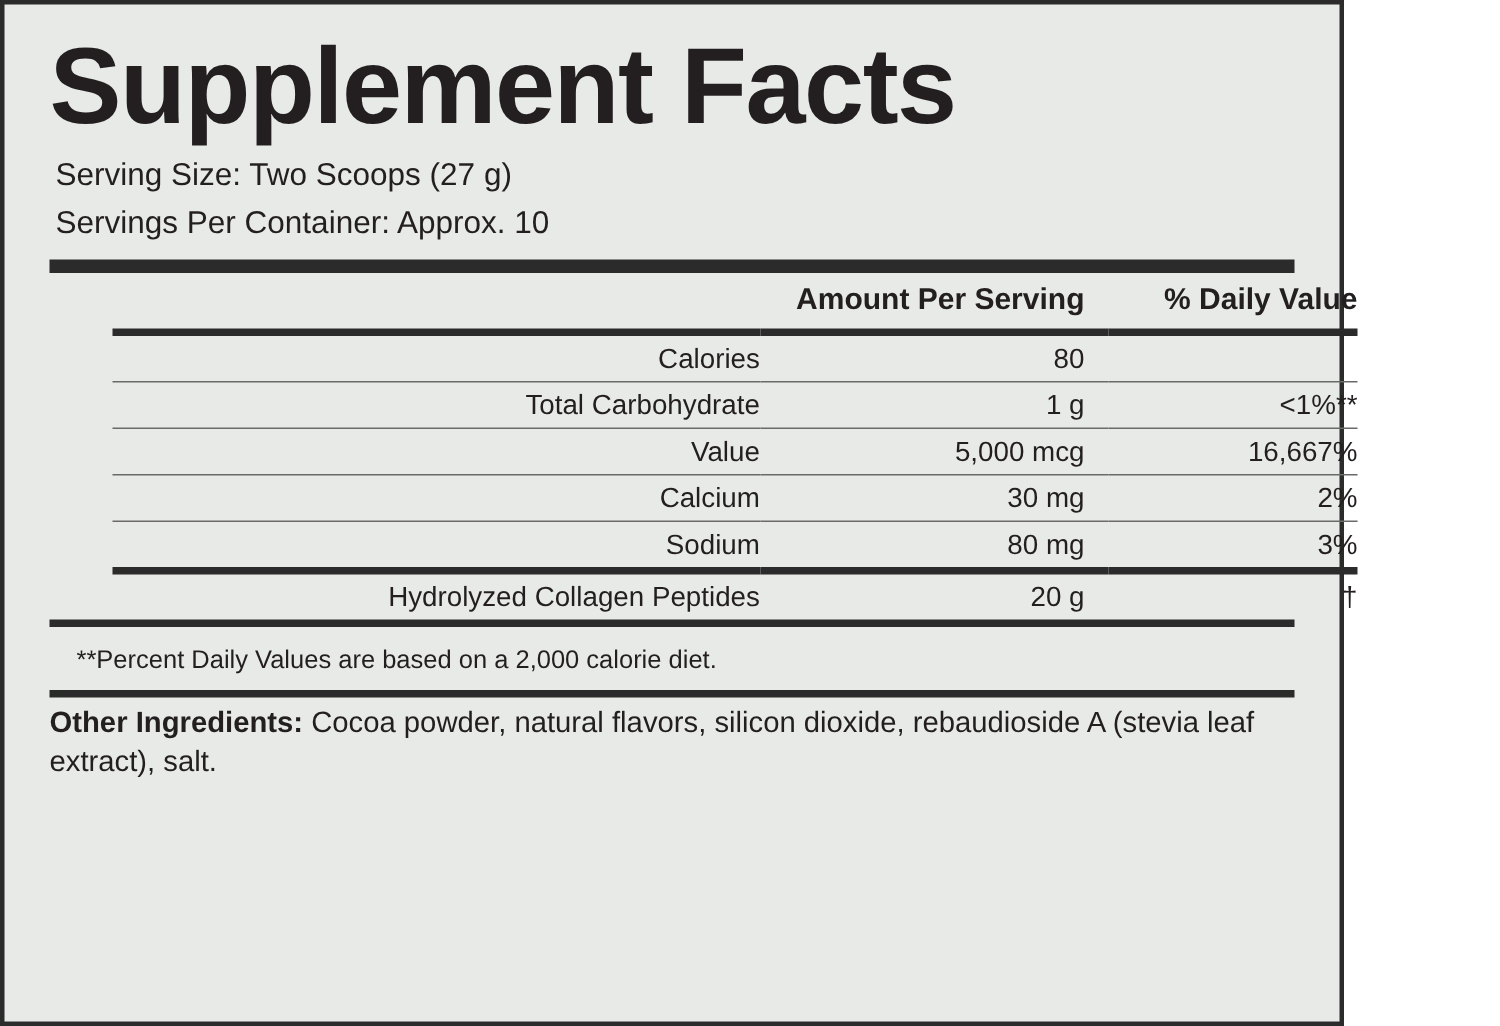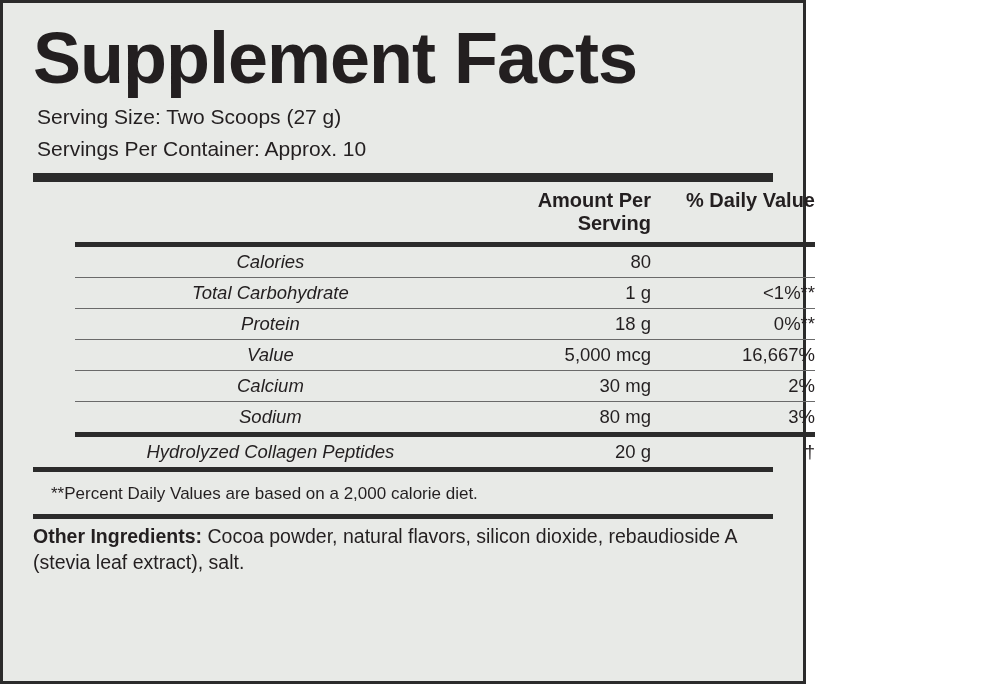--- a/index.html
+++ b/index.html
@@ -8,21 +8,21 @@
     background: #ffffff;
   }
   body {
     width: 1000px;
     height: 684px;
     font-family: "Liberation Sans", sans-serif;
     color: #231f20;
   }
   .panel {
     position: relative;
-    width: 806px;
+    width: 896px;
     height: 684px;
     background: #e8eae7;
     box-sizing: border-box;
     border: 3px solid #2b2b2b;
     padding: 0;
   }
   .inner {
     position: absolute;
     left: 30px;
     top: 18px;
@@ -55,24 +55,23 @@
     width: 100%;
     border-collapse: collapse;
     font-size: 18.5px;
     margin-left: 42px;
   }
   table.facts td, table.facts th {
     padding: 4px 0 4px 0;
     vertical-align: baseline;
   }
   .col-name {
-    text-align: center;
+    text-align: right;
     width: 52%;
     padding-left: 6px !important;
-    font-style: italic;
   }
   .col-amount {
     text-align: right;
     width: 28%;
     padding-right: 16px !important;
   }
   .col-dv {
     text-align: right;
     width: 20%;
   }
@@ -129,25 +128,20 @@
           <td class="col-name">Calories</td>
           <td class="col-amount">80</td>
           <td class="col-dv"></td>
         </tr>
         <tr class="row-line">
           <td class="col-name">Total Carbohydrate</td>
           <td class="col-amount">1 g</td>
           <td class="col-dv">&lt;1%**</td>
         </tr>
         <tr class="row-line">
-          <td class="col-name">Protein</td>
-          <td class="col-amount">18 g</td>
-          <td class="col-dv">0%**</td>
-        </tr>
-        <tr class="row-line">
           <td class="col-name">Value</td>
           <td class="col-amount">5,000 mcg</td>
           <td class="col-dv">16,667%</td>
         </tr>
         <tr class="row-line">
           <td class="col-name">Calcium</td>
           <td class="col-amount">30 mg</td>
           <td class="col-dv">2%</td>
         </tr>
         <tr class="row-line">

